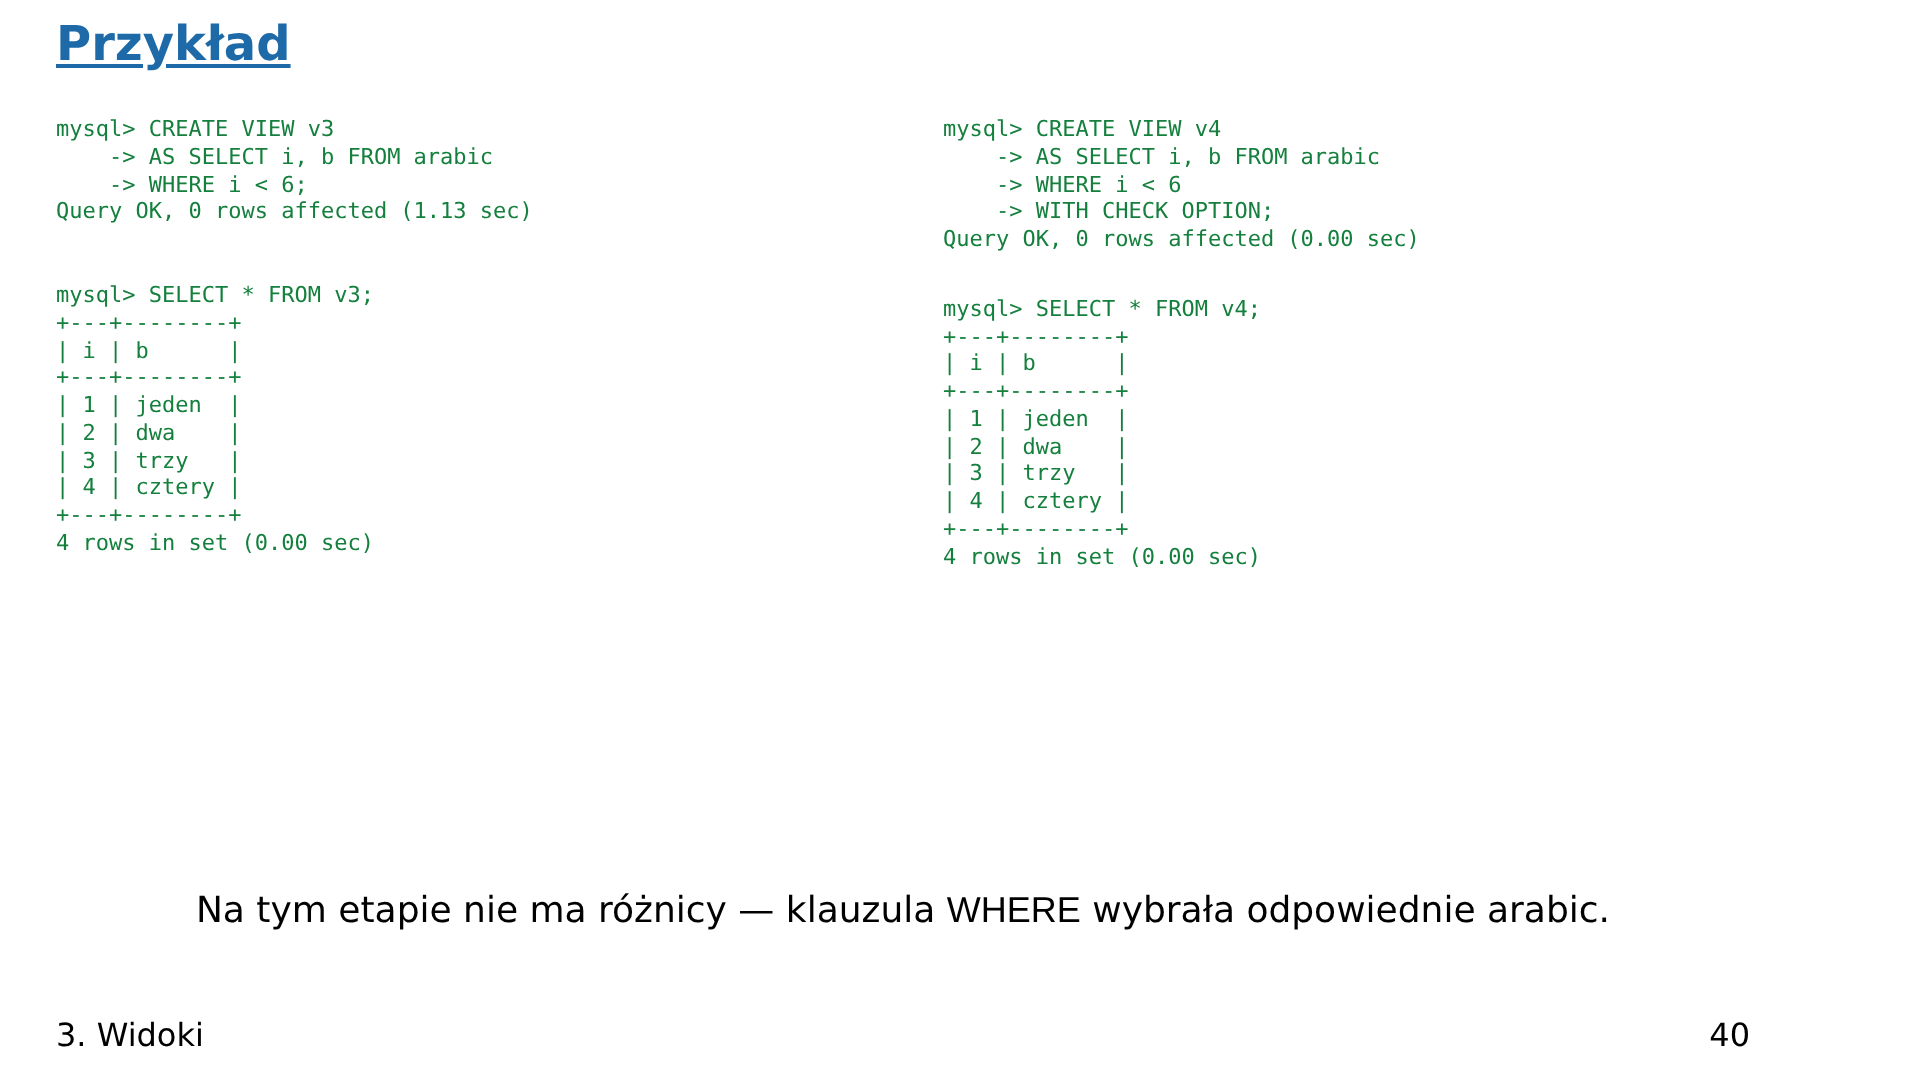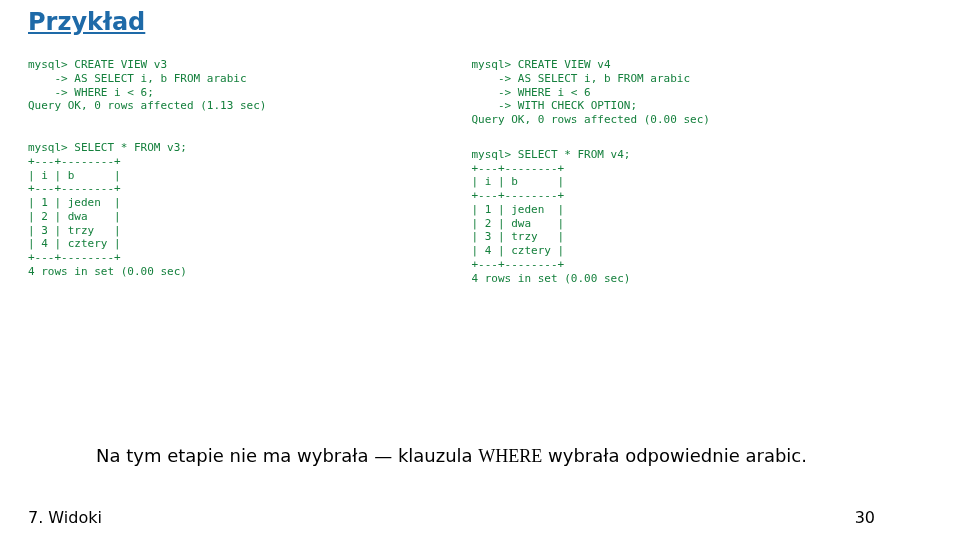--- a/index.html
+++ b/index.html
@@ -50,21 +50,21 @@
   .caption {
     position: absolute;
     left: 0;
     right: 0;
     top: 445px;
     text-align: center;
     font-size: 18px;
     color: #000000;
   }
   .caption code {
-    font-family: Liberation Serif, serif;
+    font-family: Liberation Sans, sans-serif;
   }
   .footer {
     position: absolute;
     left: 28px;
     right: 28px;
     bottom: 10px;
     display: flex;
     justify-content: space-between;
     font-size: 16px;
     color: #000000;
@@ -107,21 +107,21 @@
 | 1 | jeden  |
 | 2 | dwa    |
 | 3 | trzy   |
 | 4 | cztery |
 +---+--------+
 4 rows in set (0.00 sec)</pre>
     </div>
   </div>
 
   <div class="caption">
-    <span>Na tym etapie nie ma wybrała — klauzula </span><code>WHERE</code><span> wybrała odpowiednie arabic.</span>
+    <span>Na tym etapie nie ma różnicy — klauzula </span><code>WHERE</code><span> wybrała odpowiednie arabic.</span>
   </div>
 
   <div class="footer">
-    <div>7. Widoki</div>
-    <div>30</div>
+    <div>3. Widoki</div>
+    <div>40</div>
   </div>
 
 </div>
 
 </body></html>

